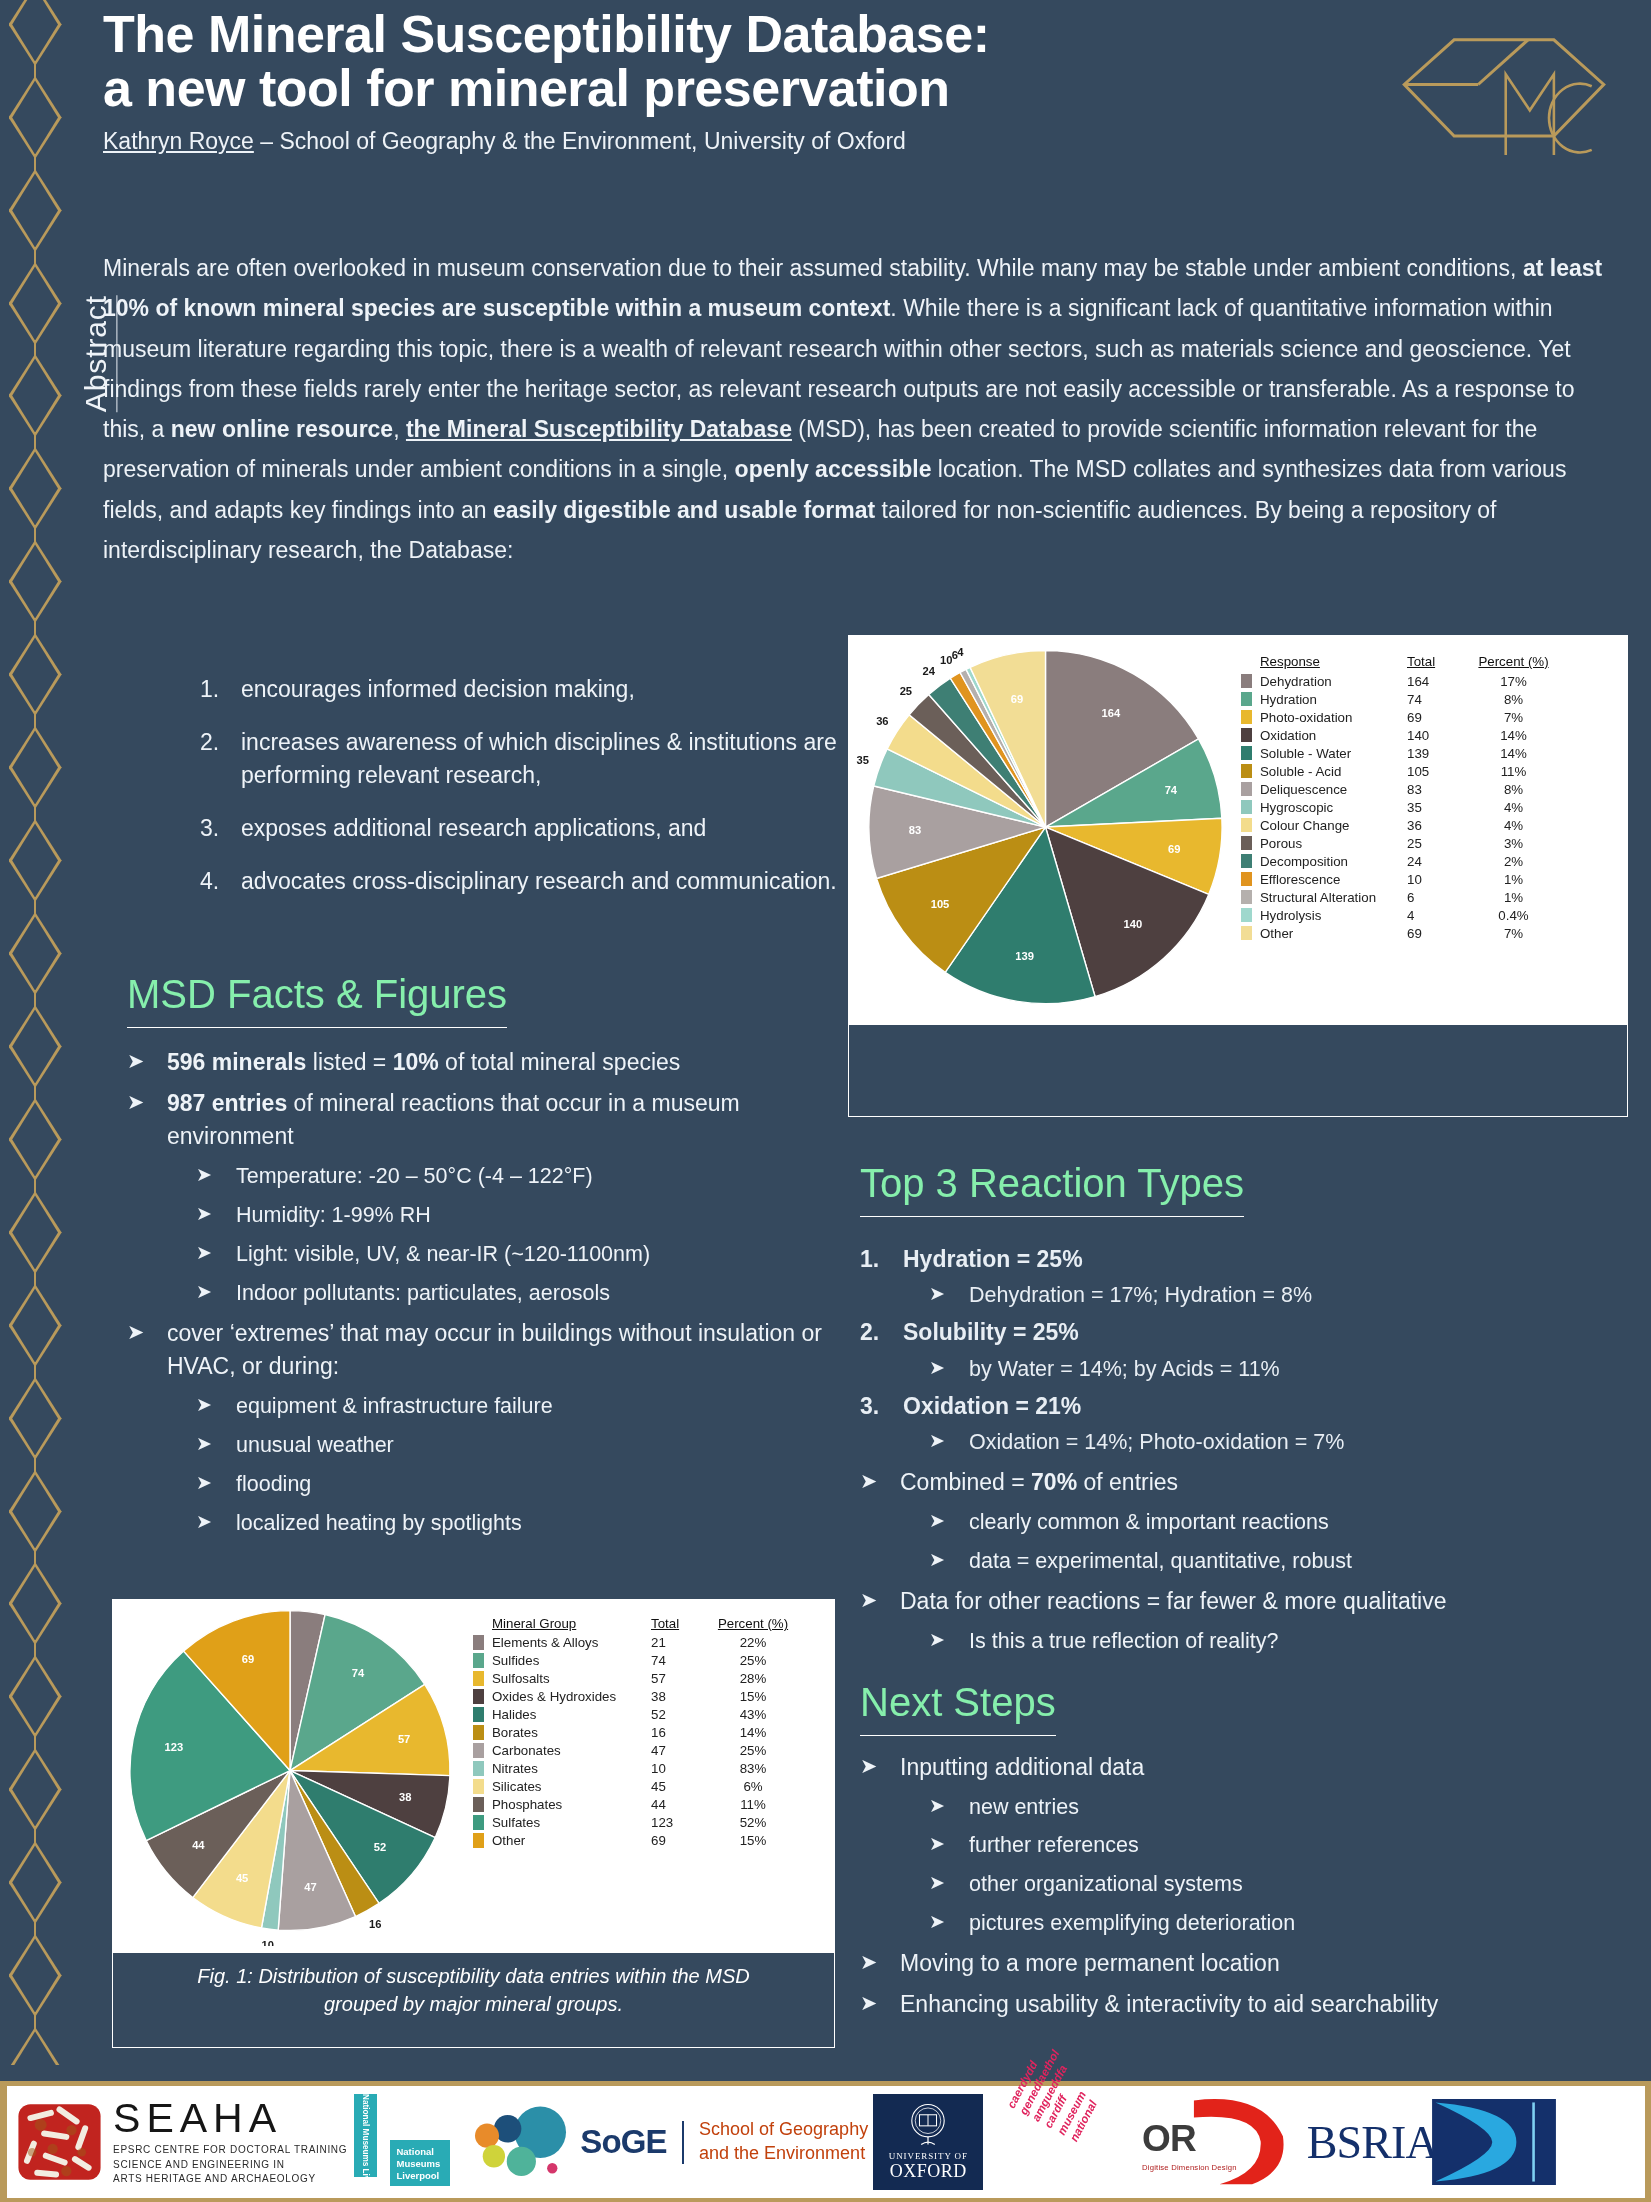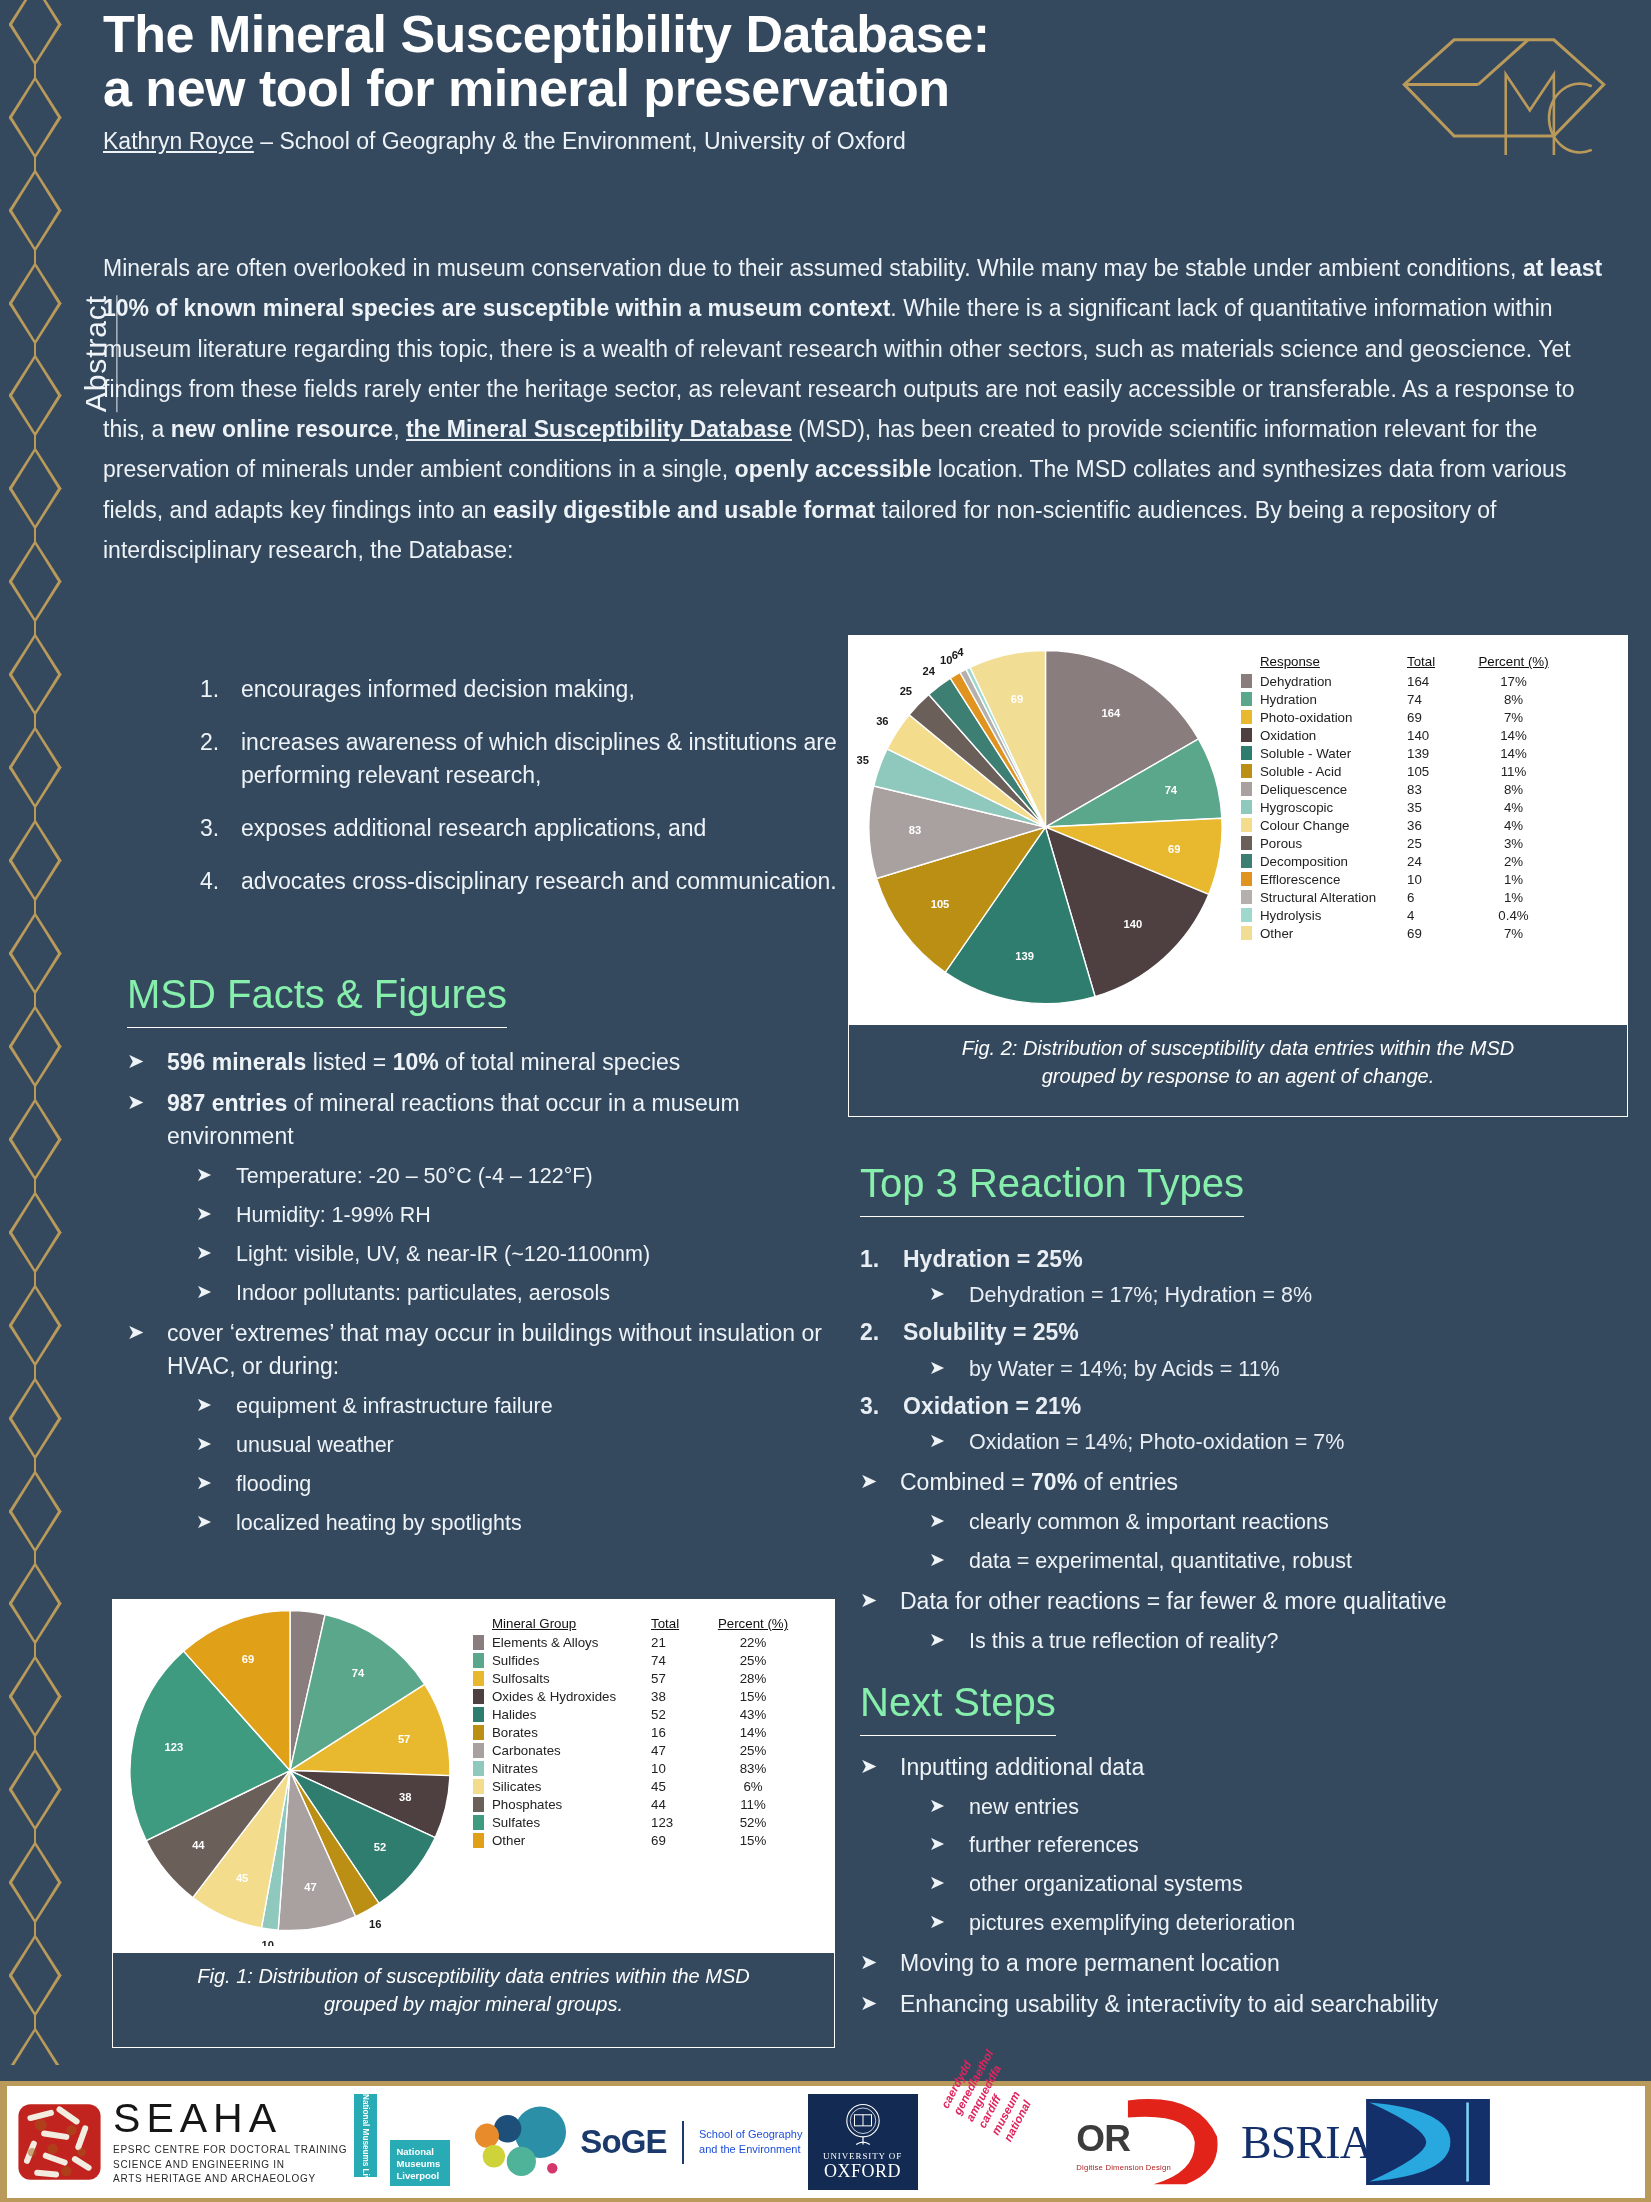--- a/index.html
+++ b/index.html
@@ -179,21 +179,21 @@
     position: absolute; left: 38px; top: 46px; width: 60px; height: 46px;
     background: #29abb5; color: #fff; font-size: 9.5px; font-weight: bold;
     line-height: 1.25; padding: 6px 0 0 6px;
   }
 
   
   #logo-soge { gap: 7.7px; }
   #soge-bubbles { width: 105px; height: 79px; }
   #soge-word { font-size: 33px; font-weight: bold; color: #1b3a6b; letter-spacing: -0.9px; }
   #soge-div { width: 1.7px; height: 43px; background: #1b3a6b; margin: 0 7.7px; }
-  #soge-sub { font-size: 11px; color: #1d4ed8; line-height: 1.32; }
+  #soge-sub { font-size: 18px; color: #c2410c; line-height: 1.32; }
 
   
   #logo-oxford { width: 110px; height: 96px; background: #132a52; color: #fff;
     display: flex; flex-direction: column; align-items: center; justify-content: center; }
   #oxford-crest { width: 48px; height: 46px; }
   #oxford-uni { font-size: 9px; letter-spacing: 0.9px; margin-top: 3.4px; font-family: "Liberation Serif", serif; }
   #oxford-name { font-size: 18px; letter-spacing: 0.5px; font-family: "Liberation Serif", serif; }
 
   
   #logo-cardiff { width: 138px; height: 96px; position: relative; }
@@ -586,24 +586,20 @@
                 <i style="background:#f2dd95"></i>
               </td>
               <td class="nm">Other</td>
               <td class="tot">69</td>
               <td class="pct">7%</td>
             </tr>
           </tbody>
         </table>
       </div>
   </div>
-  <div class="figcap">
-    <div>Fig. 2: Distribution of susceptibility data entries within the MSD</div>
-    <div>grouped by response to an agent of change.</div>
-  </div>
 </div>
 
 <div class="figbox" id="fig1-box">
   <div class="figwhite" id="fig1-white">
     <svg class="pie-svg" id="fig1-pie" style="left:5.2px; top:1.7px;" width="344" height="344" viewBox="0 0 400 400">
         <path d="M 200 196 L 200 10 A 186 186 0 0 1 240.8425076486231 14.53956472836245 Z" fill="#8a7d7d" stroke="#ffffff" stroke-width="1.6"></path>
         <text x="222.6017083177937" y="-3.3477877458158787" text-anchor="middle" class="pie-lbl" fill="#1a1a1a" font-size="14" font-weight="bold" font-family="&quot;Liberation Sans&quot;, sans-serif">21</text>
         <path d="M 200 196 L 240.8425076486231 14.53956472836245 A 186 186 0 0 1 356.66561879461574 95.74091618361888 Z" fill="#5aa78c" stroke="#ffffff" stroke-width="1.6"></path>
         <text x="279.0130815630059" y="87.29816974903305" text-anchor="middle" class="pie-lbl" fill="#ffffff" font-size="13" font-weight="bold" font-family="&quot;Liberation Sans&quot;, sans-serif">74</text>
         <path d="M 200 196 L 356.66561879461574 95.74091618361888 A 186 186 0 0 1 385.90698425377445 201.88159890394192 Z" fill="#e8b82e" stroke="#ffffff" stroke-width="1.6"></path>

